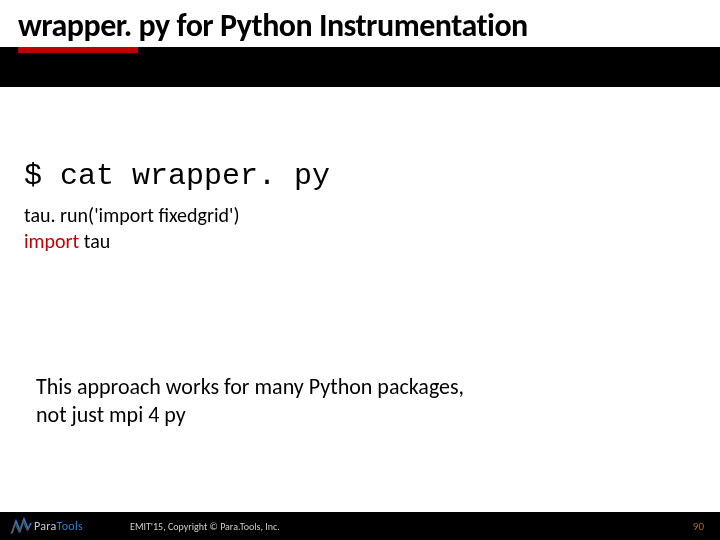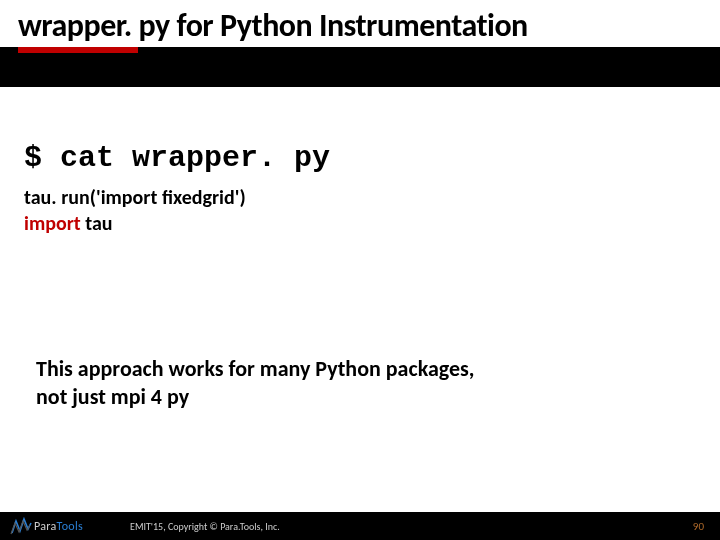--- a/index.html
+++ b/index.html
@@ -2,21 +2,21 @@
 <html><head>
 <meta charset="utf-8">
 <style>
   * { margin: 0; padding: 0; box-sizing: border-box; }
   html, body { width: 720px; height: 540px; overflow: hidden; font-family: Calibri, Arial, sans-serif; background: #fff; }
   .slide { width: 720px; height: 540px; position: relative; display: flex; flex-direction: column; }
   .title-bar { padding: 6px 8px 0 18px; }
   .title-text { font-size: 32px; font-weight: 700; color: #000; letter-spacing: -0.5px; }
   .black-strip { width: 100%; height: 40px; background: #000; position: relative; margin-top: 2px; }
   .red-accent { position: absolute; left: 18px; top: 0; width: 120px; height: 6px; background: #c00000; }
-  .content { flex: 1; padding: 54px 24px 0 24px; font-weight: bold; }
+  .content { flex: 1; padding: 72px 24px 0 24px; }
   .cmd { font-family: "Courier New", monospace; font-size: 30px; color: #000; margin-bottom: 10px; }
   .code-line { font-size: 20px; margin-top: 2px; }
   .kw { color: #c00000; }
   .summary { font-size: 22px; color: #000; margin-top: 120px; line-height: 1.25; margin-left: 12px; }
   .footer { width: 100%; height: 28px; background: #000; display: flex; align-items: center; justify-content: space-between; padding: 0 16px 0 10px; }
   .logo { display: flex; align-items: center; gap: 0; }
   .logo-icon { width: 22px; height: 18px; position: relative; margin-right: 2px; }
   .logo-text { color: #ccc; font-size: 12px; font-weight: 400; letter-spacing: 0.3px; }
   .logo-text .accent { color: #2a7fd4; }
   .copyright { color: #ccc; font-size: 10px; position: absolute; left: 130px; }

